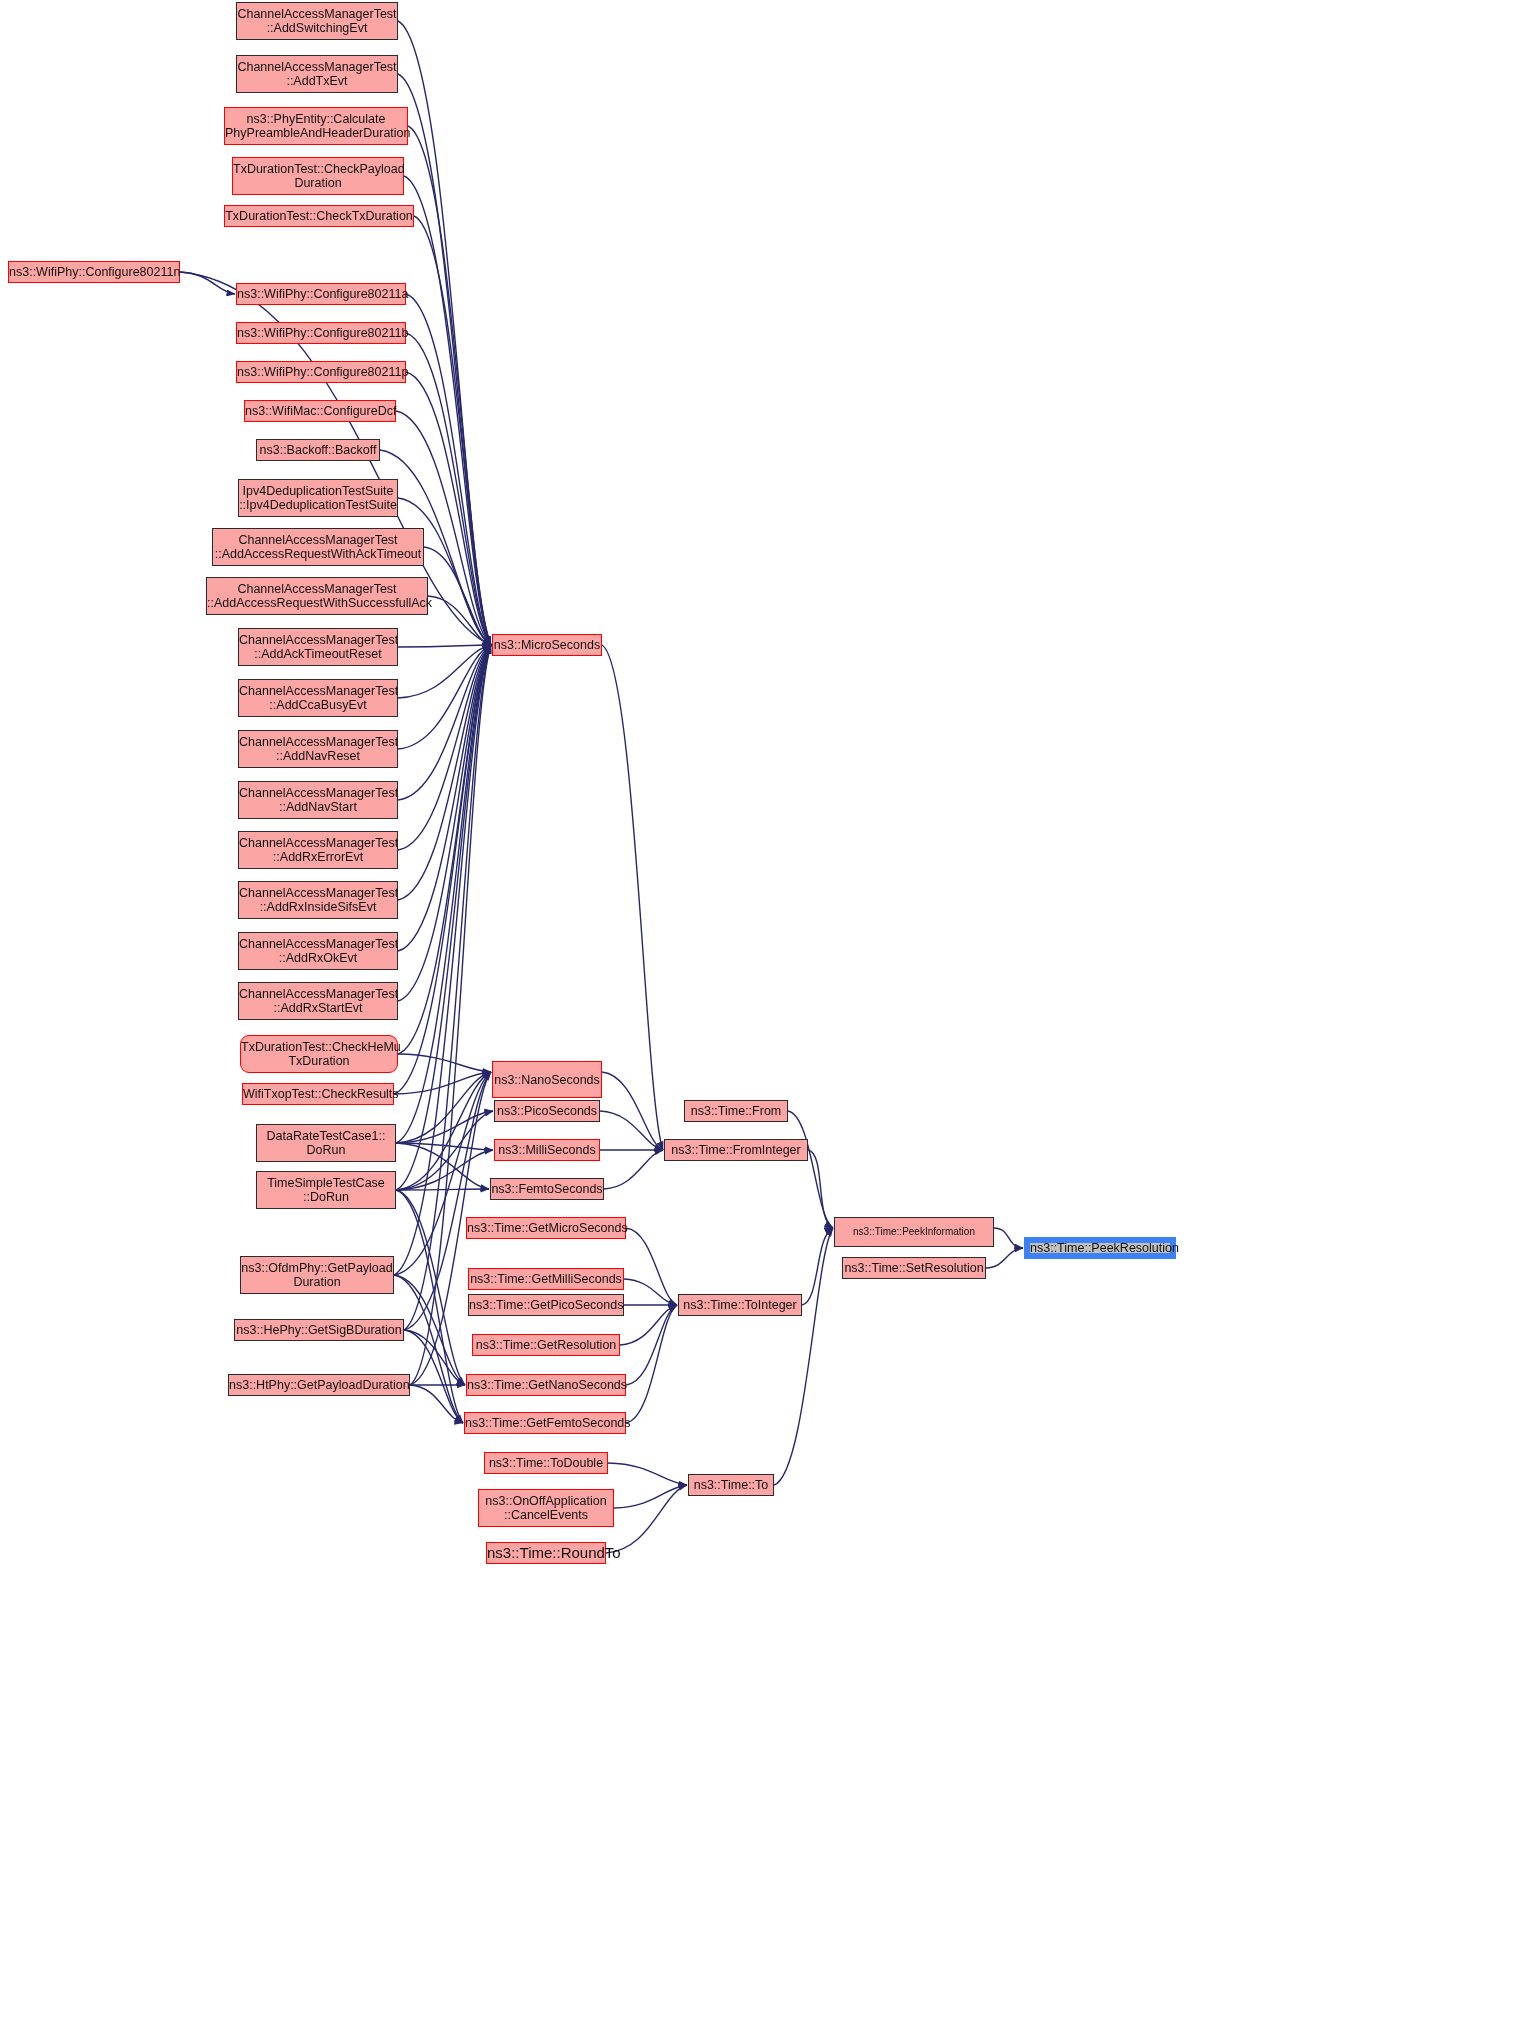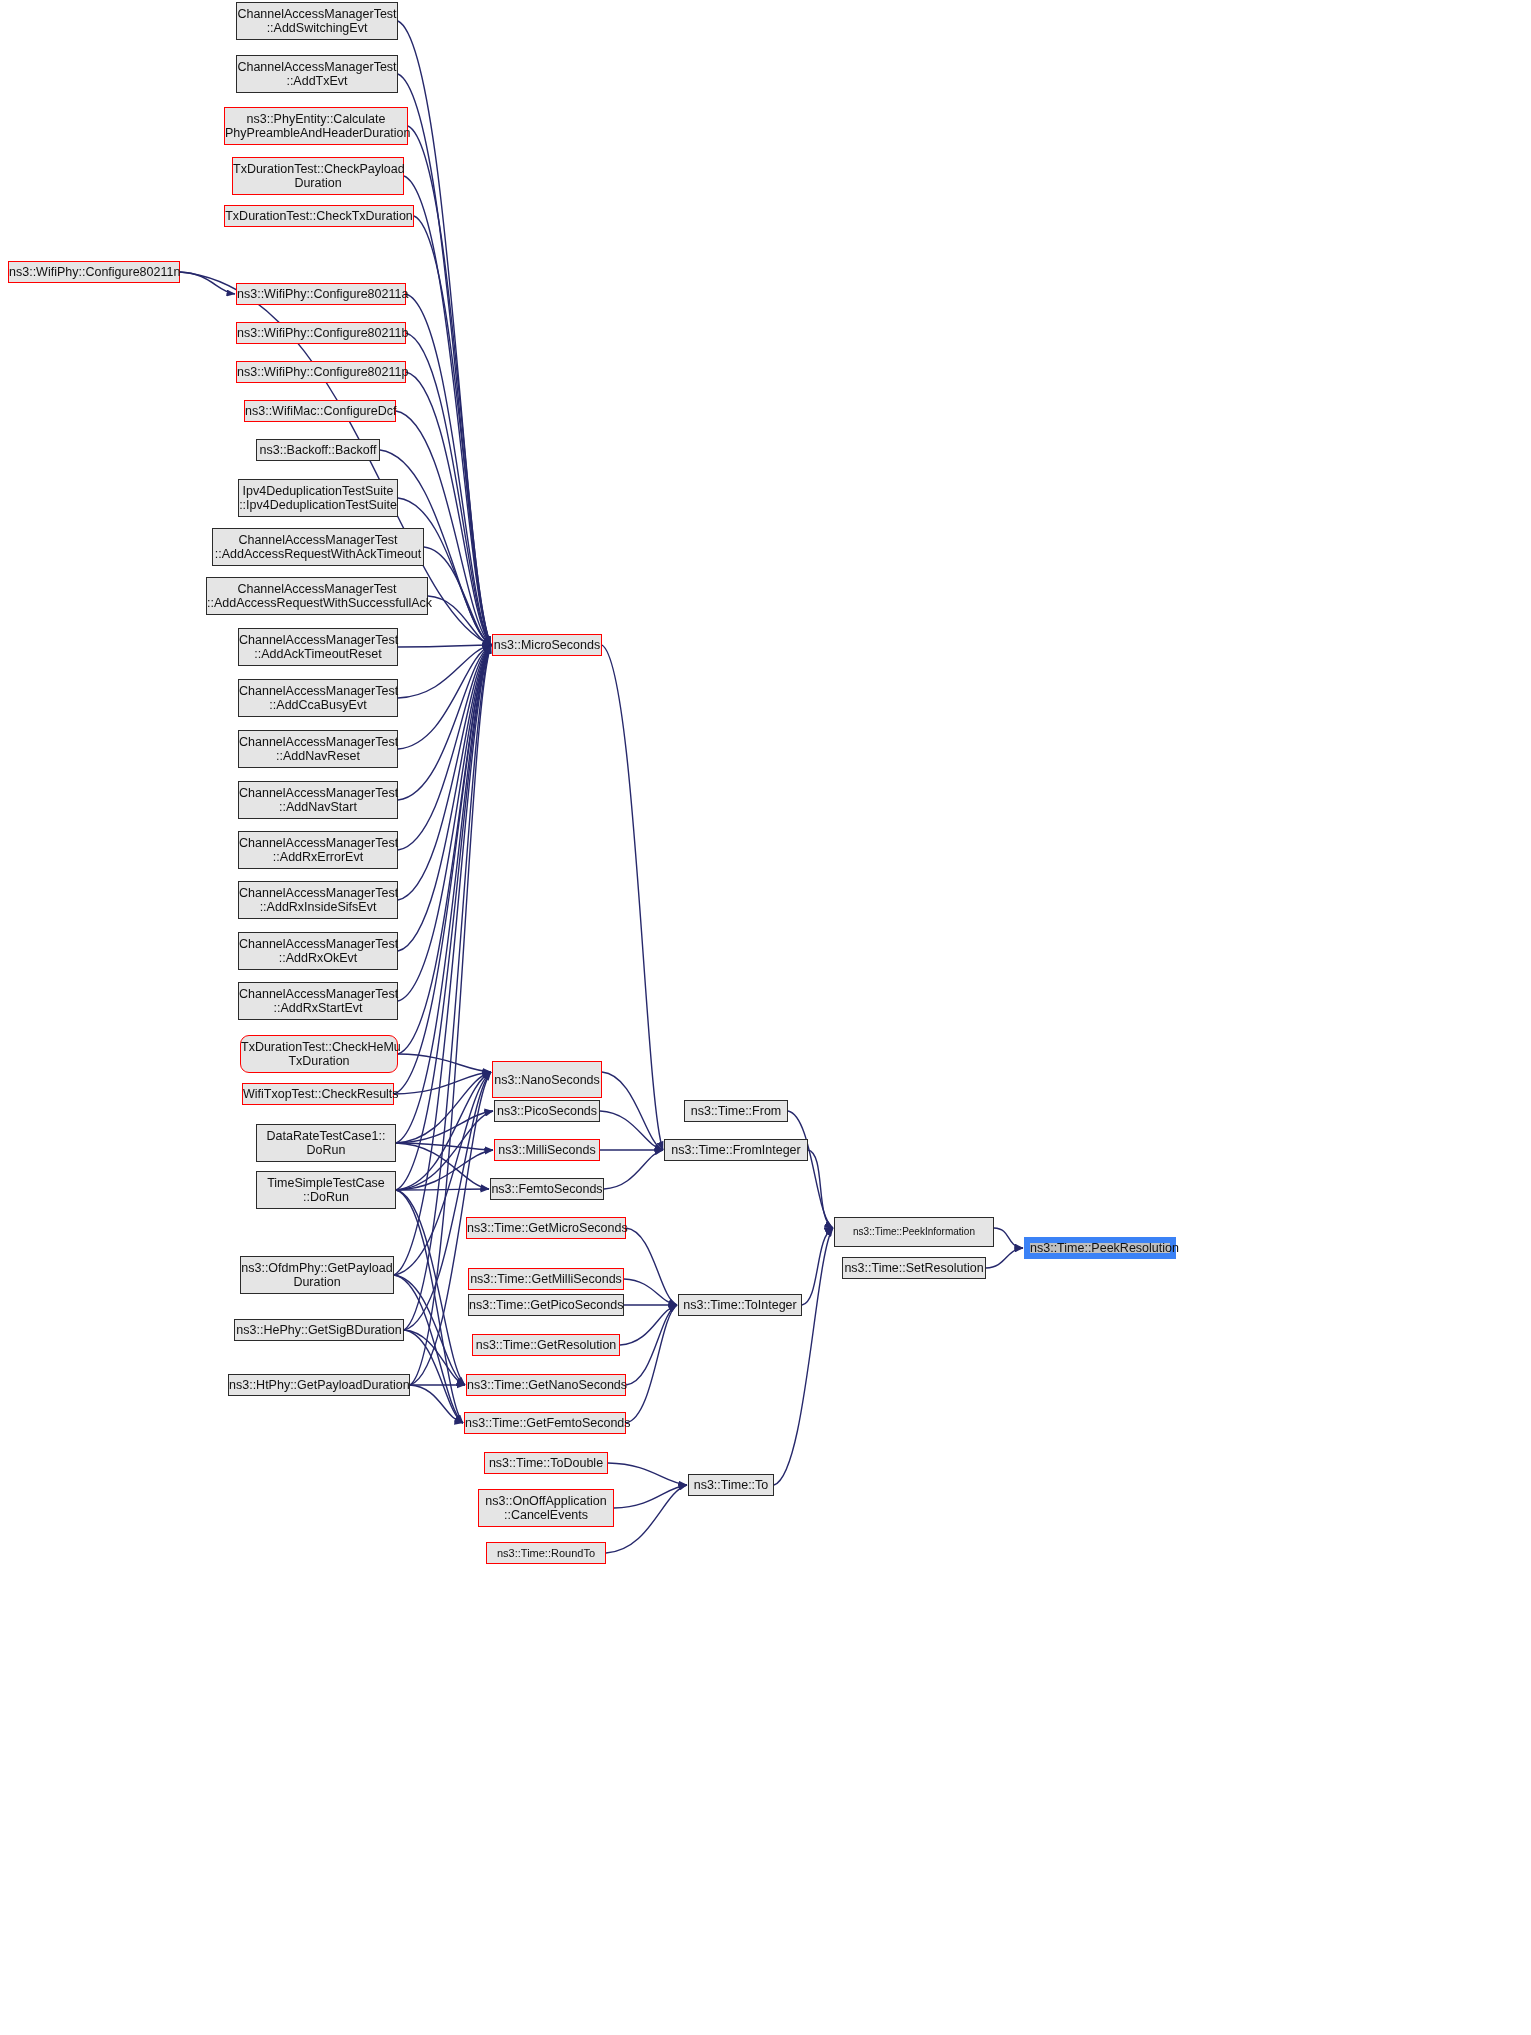--- a/index.html
+++ b/index.html
@@ -1,20 +1,20 @@
 <!DOCTYPE html>
 <html><head>
 <meta charset="utf-8">
 <style>
   html,body{margin:0;padding:0;background:#ffffff;}
   body{font-family:"Liberation Sans", sans-serif;}
   #canvas{position:relative;width:1531px;height:2035px;background:#ffffff;overflow:hidden;}
   #edges{position:absolute;left:0;top:0;width:1531px;height:2035px;}
   .node{position:absolute;box-sizing:border-box;display:flex;align-items:center;justify-content:center;
-        text-align:center;line-height:1.12;background:#e5e5e5;}
+        text-align:center;line-height:1.12;background:#fca5a5;}
   .node .lbl{display:block;width:100%;padding:0 3px;white-space:pre-line;}
   .n-black{border:1px solid #2b2b2b;color:#111111;}
   .n-red{border:1px solid #ff0000;color:#111111;}
   .n-cur{border:6px solid #3b82f6;background:#bfbfbf;color:#111111;}
 </style>
 </head>
 <body>
 
 <div id="canvas">
   <svg id="edges" xmlns="http://www.w3.org/2000/svg">
@@ -237,21 +237,21 @@
       <div class="node n-red" style="left: 464px; top: 1412px; width: 162px; height: 22px; font-size: 12.5px;">
         <span class="lbl">ns3::Time::GetFemtoSeconds</span>
       </div>
       <div class="node n-red" style="left: 484px; top: 1452px; width: 124px; height: 22px; font-size: 12.5px;">
         <span class="lbl">ns3::Time::ToDouble</span>
       </div>
       <div class="node n-red" style="left: 478px; top: 1489px; width: 136px; height: 38px; font-size: 12.5px;">
         <span class="lbl">ns3::OnOffApplication
 ::CancelEvents</span>
       </div>
-      <div class="node n-red" style="left: 486px; top: 1542px; width: 120px; height: 22px; font-size: 11px;">
+      <div class="node n-red" style="left: 486px; top: 1542px; width: 120px; height: 22px; font-size: 15px;">
         <span class="lbl">ns3::Time::RoundTo</span>
       </div>
       <div class="node n-black" style="left: 684px; top: 1100px; width: 104px; height: 22px; font-size: 12.5px;">
         <span class="lbl">ns3::Time::From</span>
       </div>
       <div class="node n-black" style="left: 664px; top: 1139px; width: 144px; height: 22px; font-size: 12.5px;">
         <span class="lbl">ns3::Time::FromInteger</span>
       </div>
       <div class="node n-black" style="left: 678px; top: 1294px; width: 124px; height: 22px; font-size: 12.5px;">
         <span class="lbl">ns3::Time::ToInteger</span>

